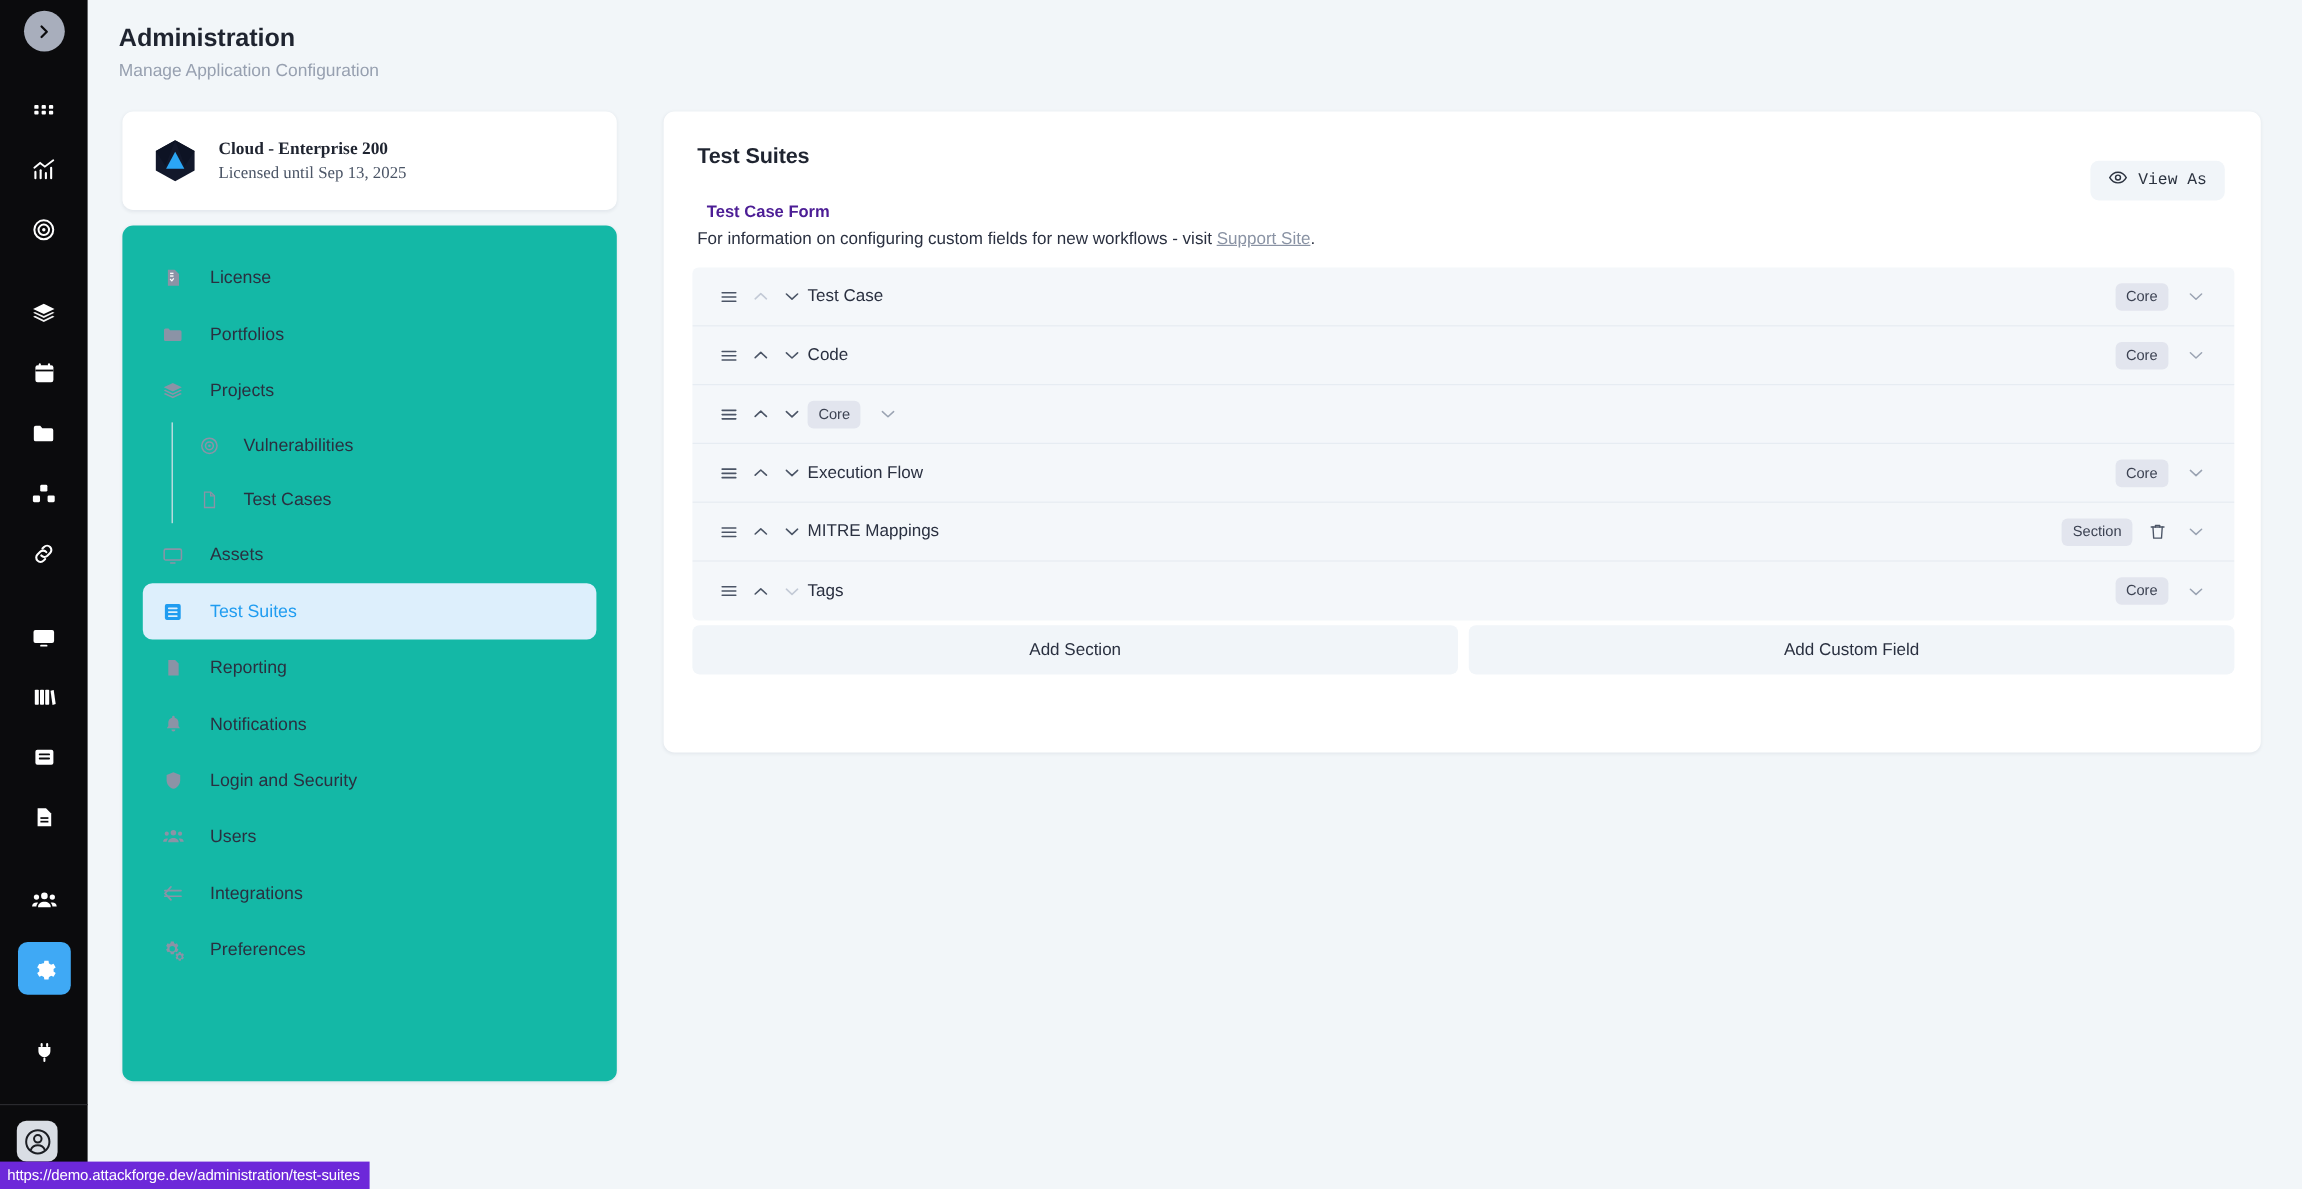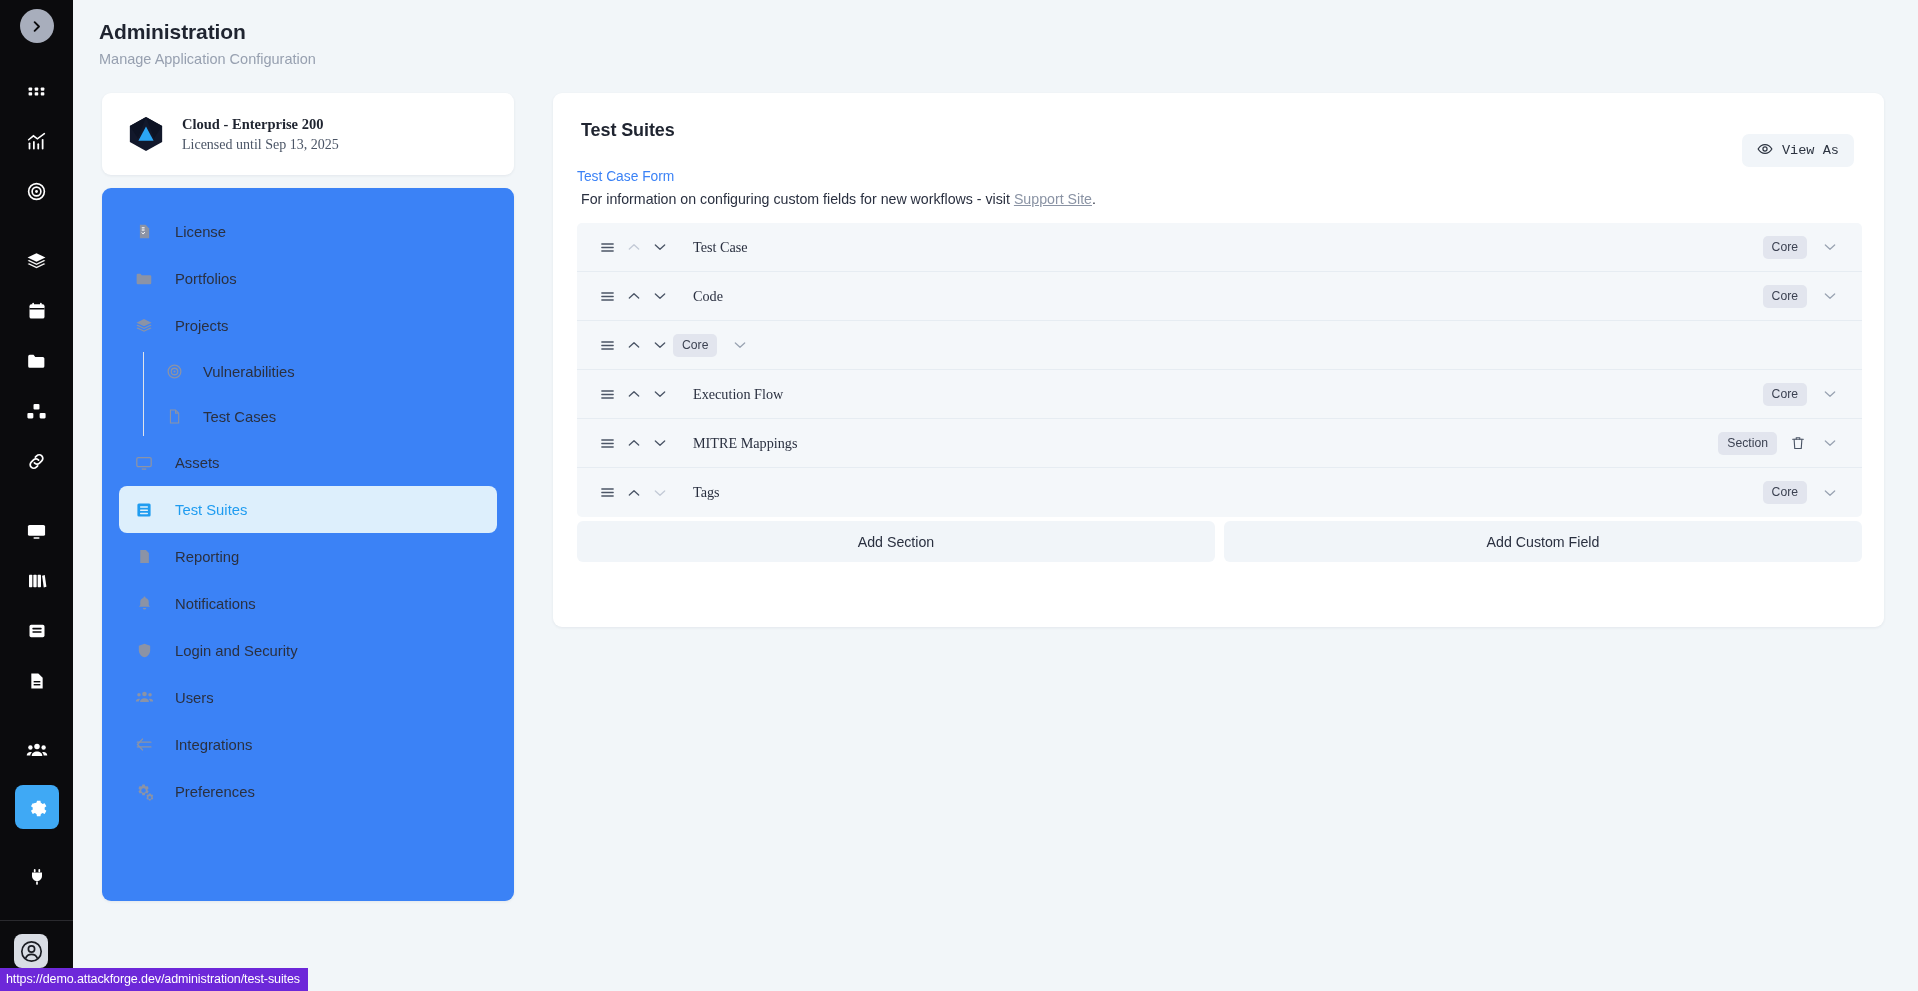--- a/index.html
+++ b/index.html
@@ -82,21 +82,21 @@
     display: flex; align-items: center; padding-left: 25px;
   }
   #license-logo { width: 38px; height: 38px; flex: 0 0 38px; }
   .license-text { margin-left: 17px; font-family: Liberation Serif, serif; }
   #license-name { font-size: 14.5px; font-weight: bold; color: #1f2430; }
   #license-expiry { font-size: 14px; color: #4b5566; margin-top: 4px; text-align: right; }
 
   #admin-nav-card {
     position: absolute; left: 102px; top: 188px;
     width: 412px; height: 713px;
-    background: #3b82f6; border-radius: 9px;
+    background: #14b8a6; border-radius: 9px;
     box-shadow: 0 1px 3px rgba(30,45,70,0.07);
     padding: 20px 17px;
   }
   .nav-item {
     height: 47px; display: flex; align-items: center;
     padding-left: 14px; border-radius: 8px; cursor: pointer;
     color: #2a3040;
   }
   .nav-item .nav-ico {
     width: 22px; flex: 0 0 22px; display: flex;
@@ -129,22 +129,22 @@
     width: 1331px; height: 534px;
     background: #ffffff; border-radius: 9px;
     box-shadow: 0 1px 3px rgba(30,45,70,0.07);
   }
   #main-title {
     position: absolute; left: 28px; top: 27px;
     font-size: 18px; font-weight: bold; color: #1f2430;
     letter-spacing: -0.1px;
   }
   #form-heading {
-    position: absolute; left: 24px; top: 76px;
-    font-size: 13.8px; font-weight: normal; color: #3b82f6;
+    position: absolute; left: 36px; top: 76px;
+    font-size: 13.8px; font-weight: bold; color: #4c1d95;
   }
   #form-desc {
     position: absolute; left: 28px; top: 98px;
     font-size: 14.2px; color: #2a3040;
   }
   #form-desc .link { color: #8a93a4; }
 
   #view-as-button {
     position: absolute; right: 30px; top: 41px;
     height: 33px; padding: 0 15px;
@@ -169,21 +169,21 @@
   .field-row:last-child { border-bottom: none; }
   .row-ctrl {
     display: flex; align-items: center; justify-content: center;
     color: #4b5566; cursor: pointer;
   }
   .drag-handle { width: 20px; }
   .chev-up { width: 26px; margin-left: 4px; }
   .chev-dn { width: 26px; margin-left: 0px; }
   .dim { color: #c3cad6 !important; cursor: default; }
   .field-label {
-    margin-left: 20px; font-size: 14.2px; color: #2a3040; flex: 1 1 auto; font-family: Liberation Serif, serif;
+    font-size: 14.2px; color: #2a3040; flex: 1 1 auto;
   }
   .badge {
     background: #e2e5ee; color: #3c4252;
     border-radius: 5px; font-size: 12.2px;
     padding: 4px 9px 5px; margin-right: 6px;
     white-space: nowrap;
   }
   .trash-btn {
     width: 30px; display: flex; align-items: center; justify-content: center;
     color: #4b5566; cursor: pointer;

